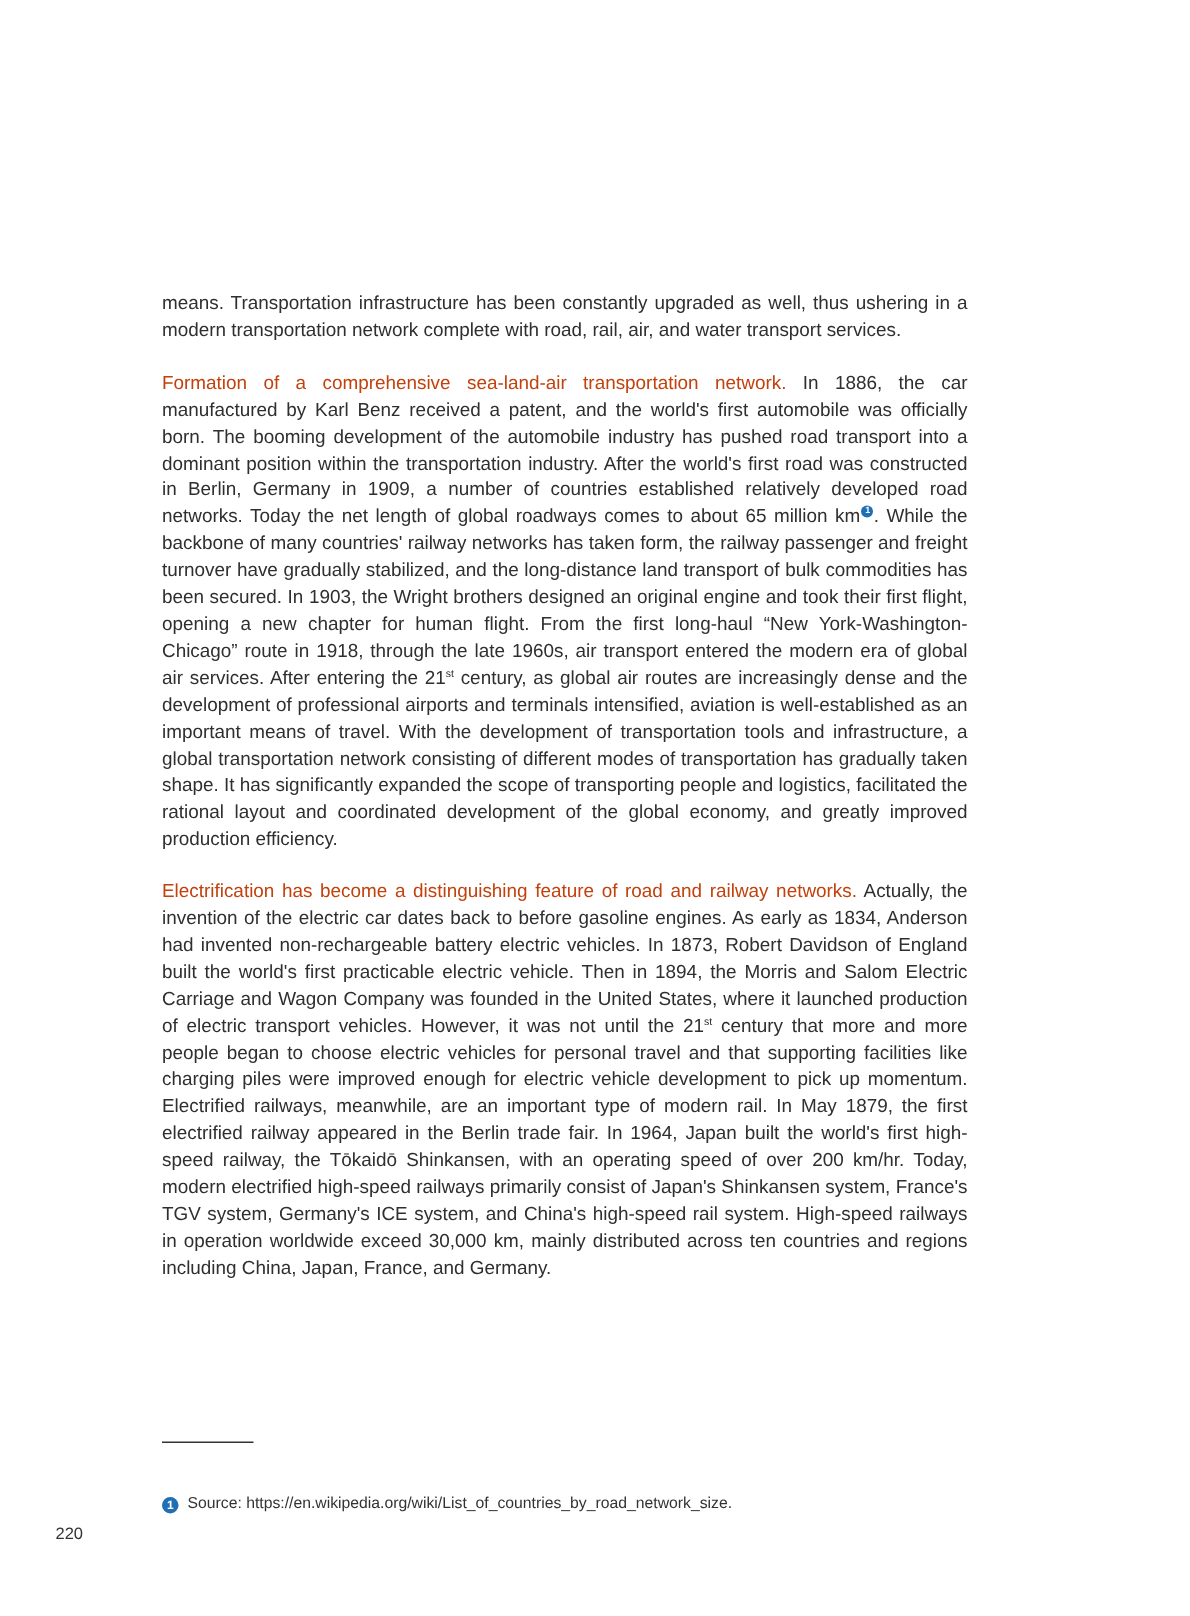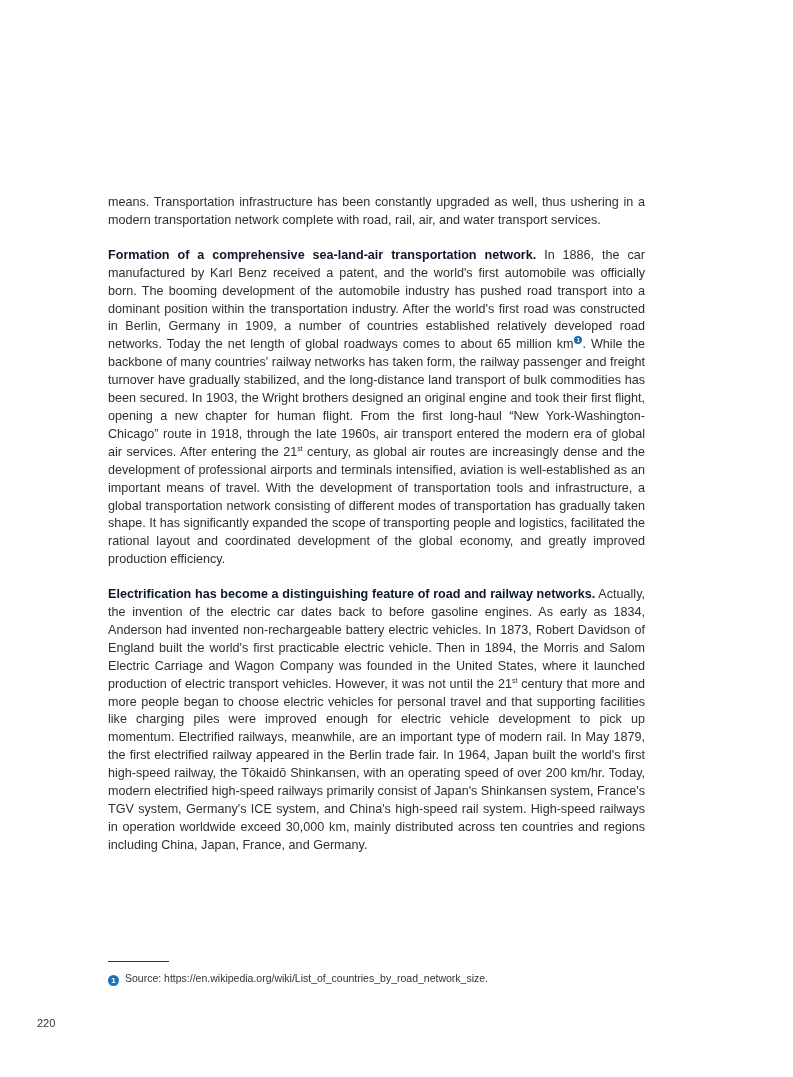--- a/index.html
+++ b/index.html
@@ -1,26 +1,26 @@
 <!DOCTYPE html>
 <html><head>
 <meta charset="utf-8">
 <style>
   html, body { margin: 0; padding: 0; background: #ffffff; }
   body { width: 793px; height: 1077px; position: relative; overflow: hidden;
          font-family: "Liberation Sans", sans-serif; color: #2f2f2f; }
   .content { position: absolute; left: 108px; top: 150px; width: 537px; margin-top: 44px; }
   p.para { margin: 0 0 17px 0; font-size: 12.6px; line-height: 17.9px; text-align: justify; }
-  p.para .lead { font-weight: bold; color: #0f172a; }
+  p.para .lead { font-weight: normal; color: #c2410c; }
   sup.ord { font-size: 7px; vertical-align: 5px; line-height: 0; }
   .fn-marker { display: inline-block; width: 8px; height: 8px; border-radius: 50%;
                background: #1f6fb5; color: #fff; font-size: 6px; line-height: 8px;
                text-align: center; font-weight: bold; vertical-align: 6px; margin-left: 1px; }
   .fn-rule { position: absolute; left: 108px; top: 961px; width: 61px; height: 1px; background: #333; }
-  .footnote { position: absolute; left: 108px; top: 972px; font-size: 10.5px; color: #333; }
+  .footnote { position: absolute; left: 108px; top: 996px; font-size: 10.5px; color: #333; }
   .footnote .fn-circle { display: inline-block; width: 11px; height: 11px; border-radius: 50%;
                background: #1f6fb5; color: #fff; font-size: 8px; line-height: 11px; text-align: center;
                font-weight: bold; margin-right: 6px; vertical-align: -1px; }
   .page-number { position: absolute; left: 37px; top: 1017px; font-size: 11px; color: #333; }
 </style>
 </head>
 <body>
 
 <div class="content">
   <p class="para"><span>means. Transportation infrastructure has been constantly upgraded as well, thus ushering in a modern transportation network complete with road, rail, air, and water transport services.</span></p>

